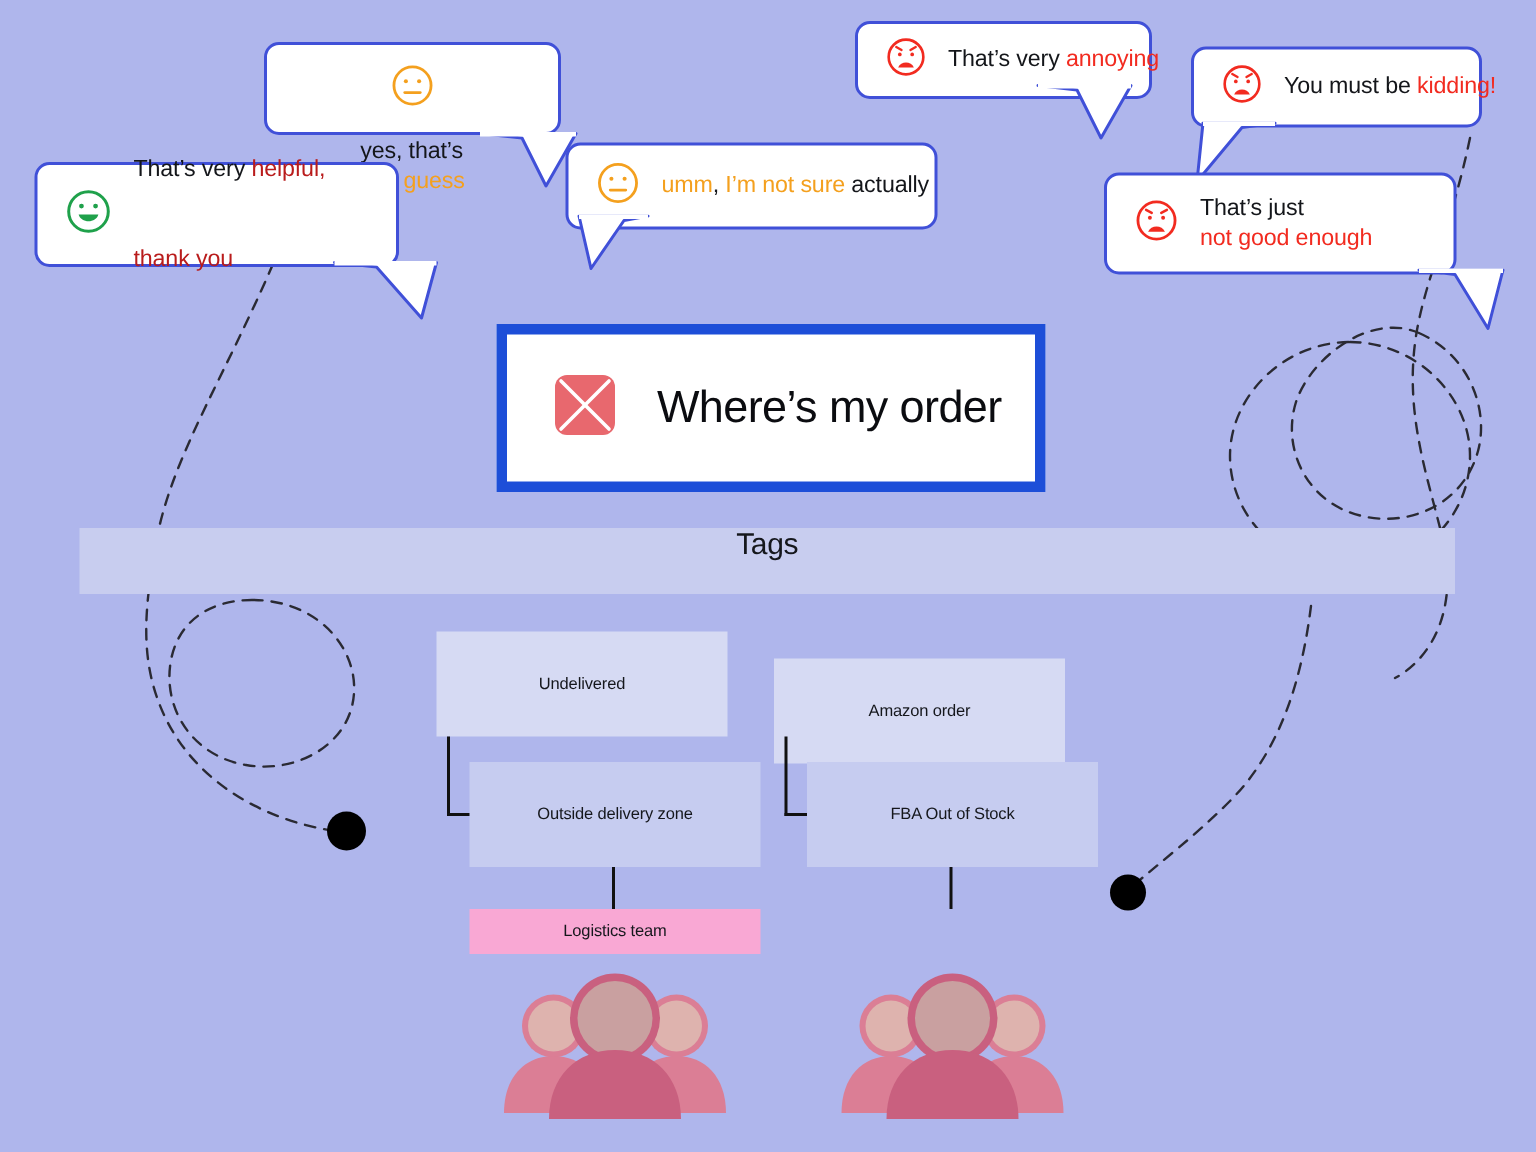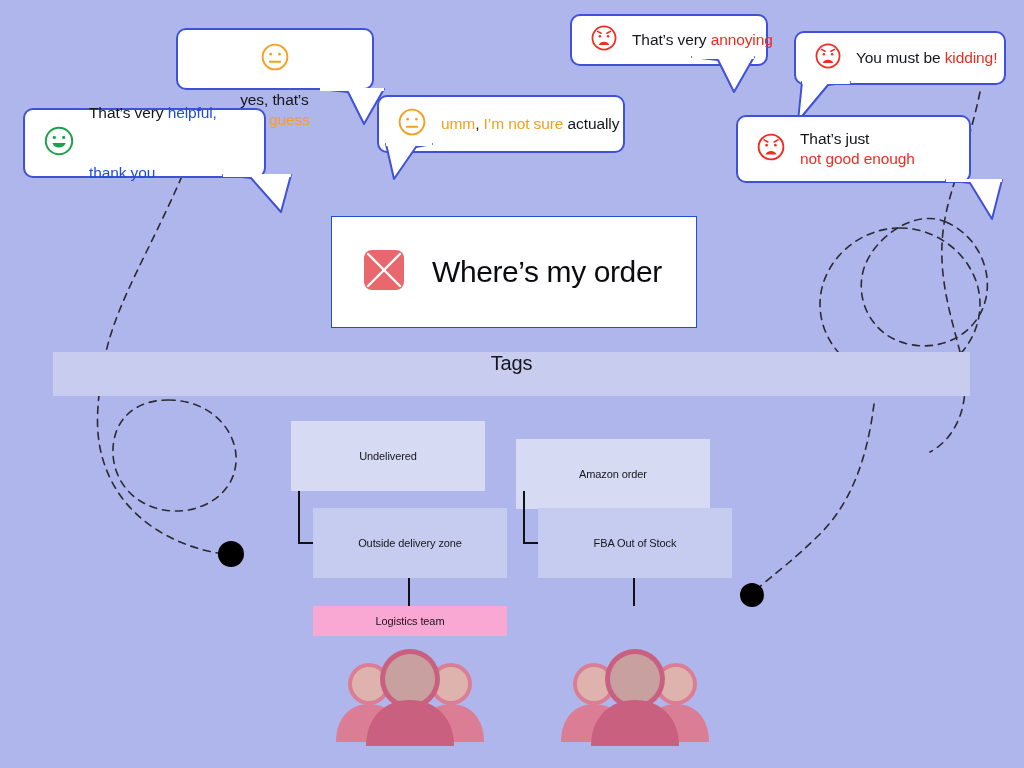--- a/index.html
+++ b/index.html
@@ -31,32 +31,32 @@
     font-size:15.5px;
     line-height:1.30;
     color:#14161A;
     white-space:nowrap;
     letter-spacing:-0.1px;
   }
   .bubble .btext .l{display:block;}
   .tail{position:absolute;width:0;height:0;}
 
   
-  .hl-green{color:#1d4ed8;margin-top:40px;}
+  .hl-green{color:#b91c1c;margin-top:40px;}
   
   .hl-orange{color:#F4A01E;}
   
   .hl-red{color:#F22B20;}
 
   
   #order-card{
     position:absolute;
     left:331px;top:216px;width:366px;height:112px;
     background:#FFFFFF;
-    border:1px solid #1d4ed8;
+    border:7px solid #1d4ed8;
     box-sizing:border-box;
     display:flex;align-items:center;
     padding-left:32px;
     gap:28px;
   }
   #order-card .title{
     font-size:30px;color:#0B0C10;letter-spacing:-0.4px;font-weight:400;
   }
 
   
@@ -184,21 +184,21 @@
     </span>
     <span class="btext">
       <span class="l"><span>That’s very </span><span class="hl-red">annoying</span></span>
     </span>
     <svg class="tail" style="left:118px;top:40px;width:66px;height:40px;" viewBox="0 0 66 40">
       <path d="M2,1 L64,1 L44,36 L28,4 Z" fill="#FFFFFF" stroke="#4050D8" stroke-width="2" stroke-linejoin="round"></path>
       <path d="M2,1 L64,1" stroke="#FFFFFF" stroke-width="4"></path>
     </svg>
   </div>
 
-  <div class="bubble" style="left:794px;top:31px;width:212px;height:54px;">
+  <div class="bubble" style="left:794px;top:31px;width:194px;height:54px;">
     <span class="face">
       <svg width="28" height="28" viewBox="0 0 32 32">
         <circle cx="16" cy="16" r="13.2" fill="none" stroke="#F22B20" stroke-width="2"></circle>
         <line x1="8.6" y1="8.4" x2="12.6" y2="10.6" stroke="#F22B20" stroke-width="1.8" stroke-linecap="round"></line>
         <line x1="23.4" y1="8.4" x2="19.4" y2="10.6" stroke="#F22B20" stroke-width="1.8" stroke-linecap="round"></line>
         <circle cx="11.3" cy="14" r="1.4" fill="#F22B20"></circle>
         <circle cx="20.7" cy="14" r="1.4" fill="#F22B20"></circle>
         <path d="M10,24 C12,19 20,19 22,24 Z" fill="#F22B20"></path>
       </svg>
     </span>

